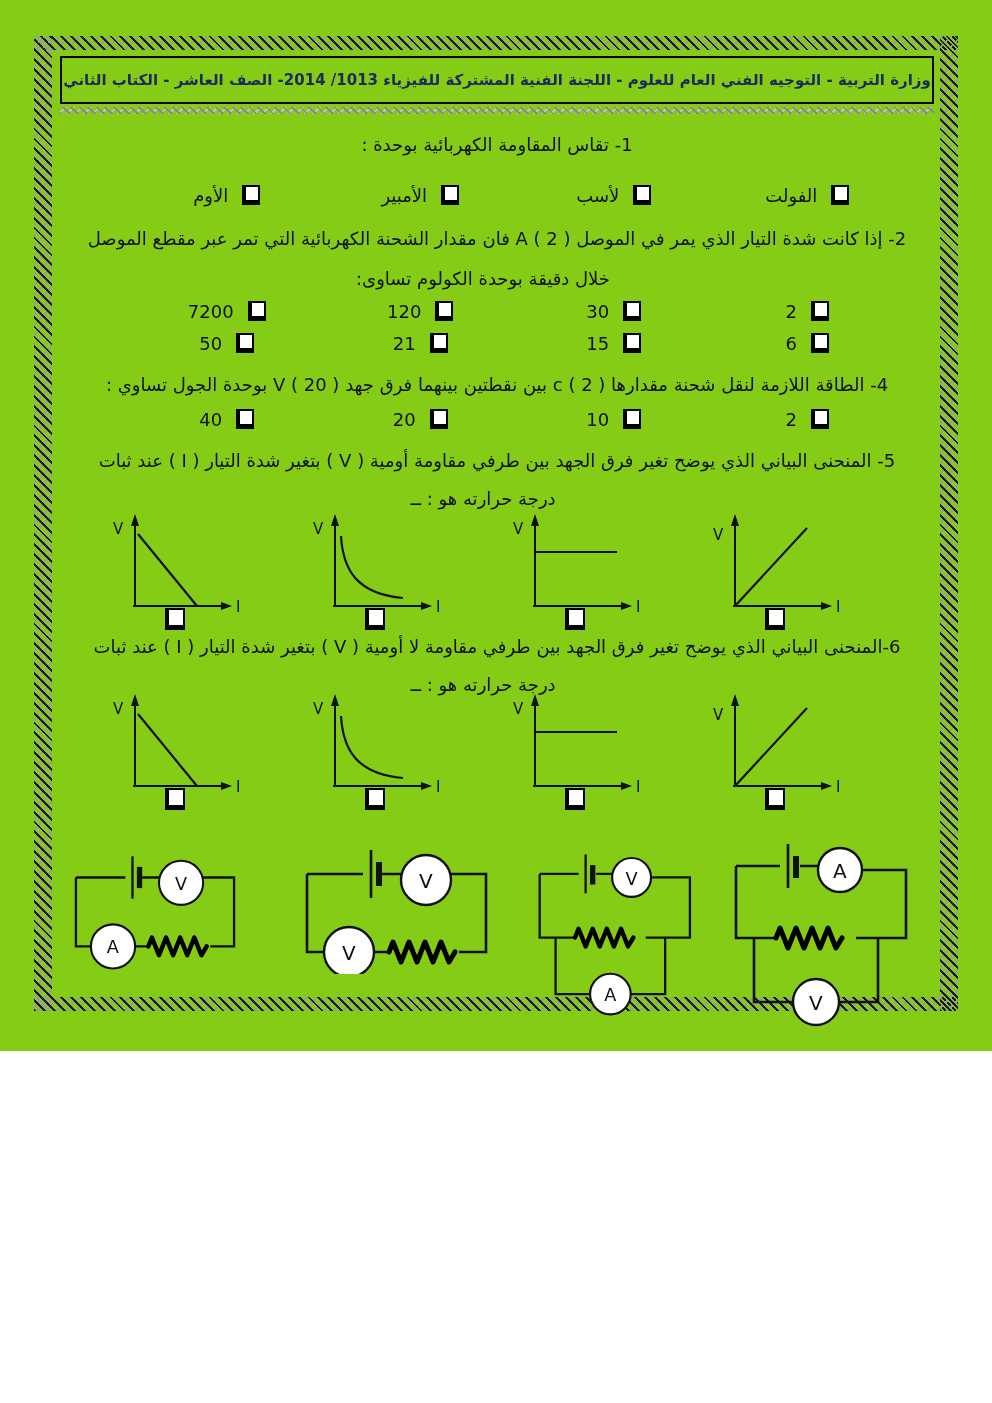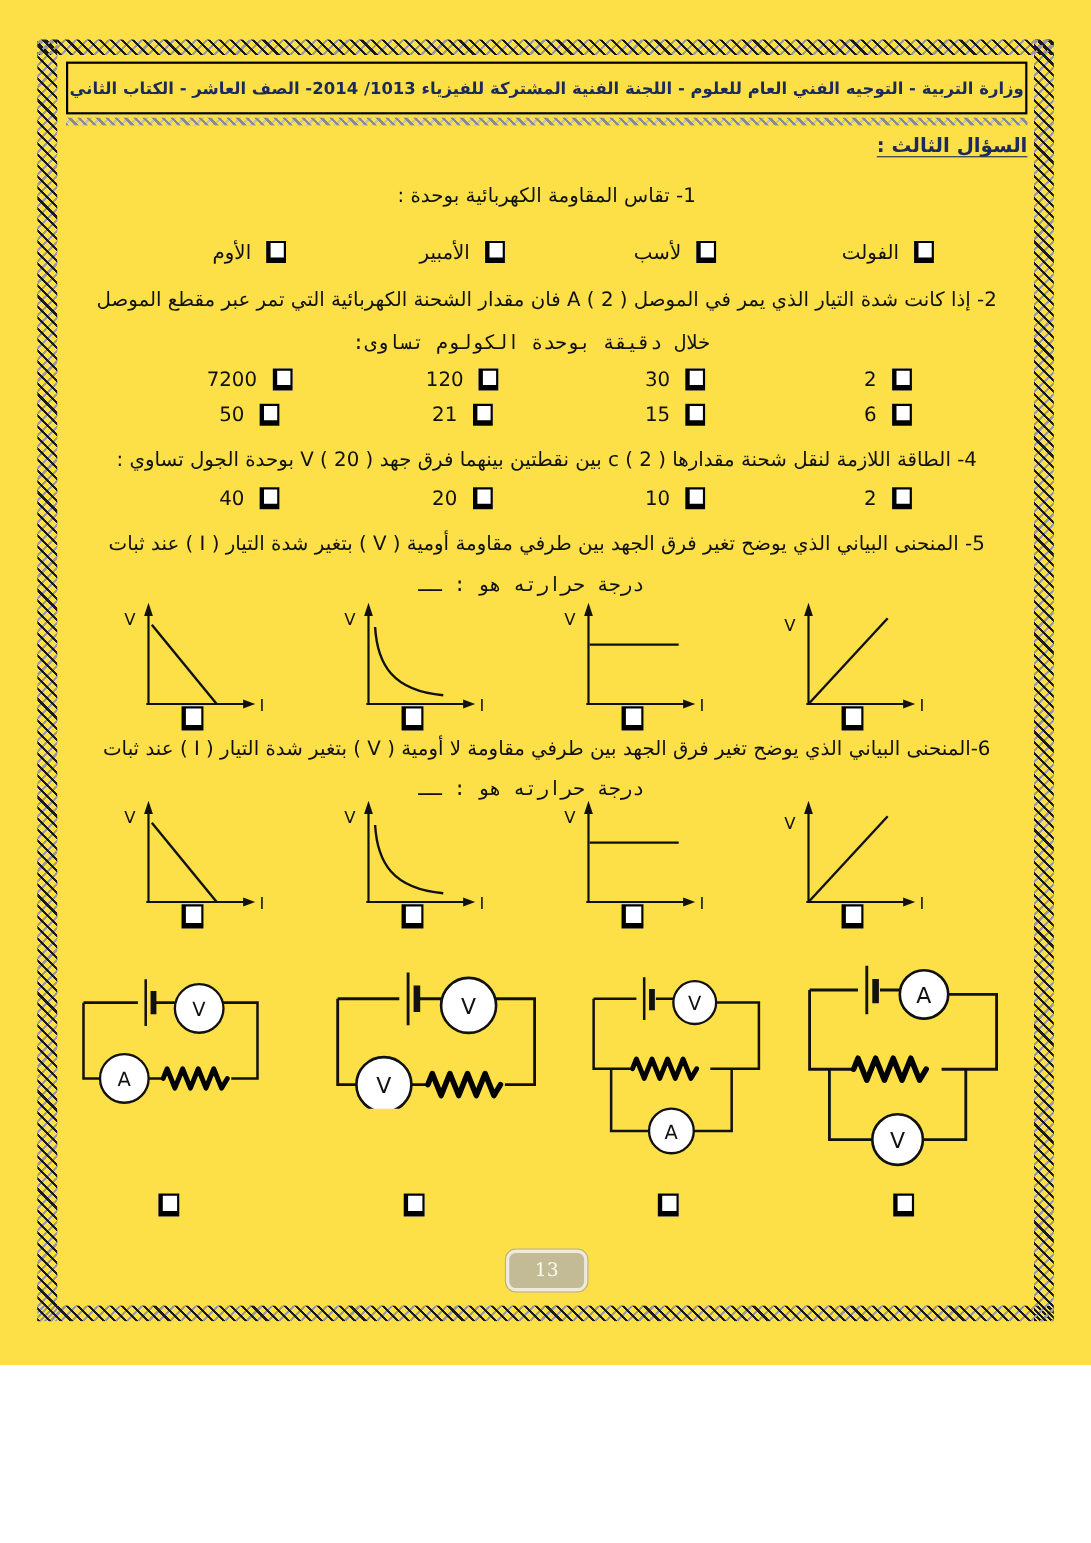--- a/index.html
+++ b/index.html
@@ -1,16 +1,16 @@
 <!DOCTYPE html>
 <html lang="ar"><head>
 <meta charset="utf-8">
 <style>
   html,body{margin:0;padding:0;background:#fff;}
-  .page{position:relative;width:992px;height:1241px;background:#fde047;overflow:hidden;
+  .page{position:relative;width:992px;height:1051px;background:#84cc16;overflow:hidden;
         font-family:"DejaVu Sans",sans-serif;color:#111;}
   
   .hatch{position:absolute;
     background-image:
       repeating-linear-gradient(45deg,#1a1a1a 0 2px,transparent 2px 7px),
       repeating-linear-gradient(-45deg,#9b9b9b 0 2px,transparent 2px 7px);}
   .frame-top{left:34px;right:34px;top:36px;height:14px;}
   .frame-bottom{left:34px;right:34px;bottom:40px;height:14px;}
   .frame-left{left:34px;top:36px;bottom:40px;width:18px;}
   .frame-right{right:34px;top:36px;bottom:40px;width:18px;}
@@ -23,21 +23,21 @@
     background-image:
       repeating-linear-gradient(45deg,#8a8a8a 0 2px,transparent 2px 6px),
       repeating-linear-gradient(-45deg,#c0c0c0 0 2px,transparent 2px 6px);}
 
   .sec-title{margin-top:8px;height:26px;text-align:right;color:#1b2a5a;font-weight:bold;font-size:18px;
     text-decoration:underline;text-underline-offset:4px;}
   .instruction{margin-top:8px;height:30px;text-align:right;color:#1b2a5a;font-weight:bold;font-size:20px;
     text-decoration:underline;text-underline-offset:5px;padding-left:20px;}
 
   .qline{text-align:center;font-size:18px;height:26px;line-height:26px;}
-  .qline.cont{padding-right:28px;font-family:Liberation Mono, monospace;}
+  .qline.cont{padding-right:28px;}
 
   .opts{display:grid;grid-template-columns:repeat(4,1fr);padding:0 30px 0 70px;height:26px;align-items:center;}
   .opt{display:flex;align-items:center;justify-content:center;gap:14px;direction:rtl;font-size:18px;}
   .cb{display:inline-block;width:12px;height:13px;background:#fff;border:2px solid #000;
       border-left-width:4px;border-bottom-width:5px;}
 
   .graphs-row{display:flex;gap:60px;margin-left:45px;height:122px;direction:ltr;}
   .graph-cell{width:140px;display:flex;flex-direction:column;align-items:center;}
   .graph-cell svg{display:block;}
   .graph-cell .cb{margin-top:-12px;width:14px;height:15px;}
@@ -75,21 +75,20 @@
   <div class="hatch frame-left"></div>
   <div class="hatch frame-right"></div>
 
   <div class="content" dir="rtl">
 
     <div class="header-box">
       <span>وزارة التربية  -  التوجيه الفني العام للعلوم  -  اللجنة الفنية المشتركة للفيزياء   1013/ 2014- الصف العاشر - الكتاب الثاني</span>
     </div>
     <div class="header-strip"></div>
 
-    <div class="sec-title">السؤال الثالث :</div>
 
     <div class="qline" style="margin-top:18px">1- تقاس المقاومة الكهربائية بوحدة :</div>
     <div class="opts" style="margin-top:24px">
       <span class="opt">
           <span class="cb"></span>
           <span>الفولت</span>
         </span>
       <span class="opt">
           <span class="cb"></span>
           <span>لأسب</span>

